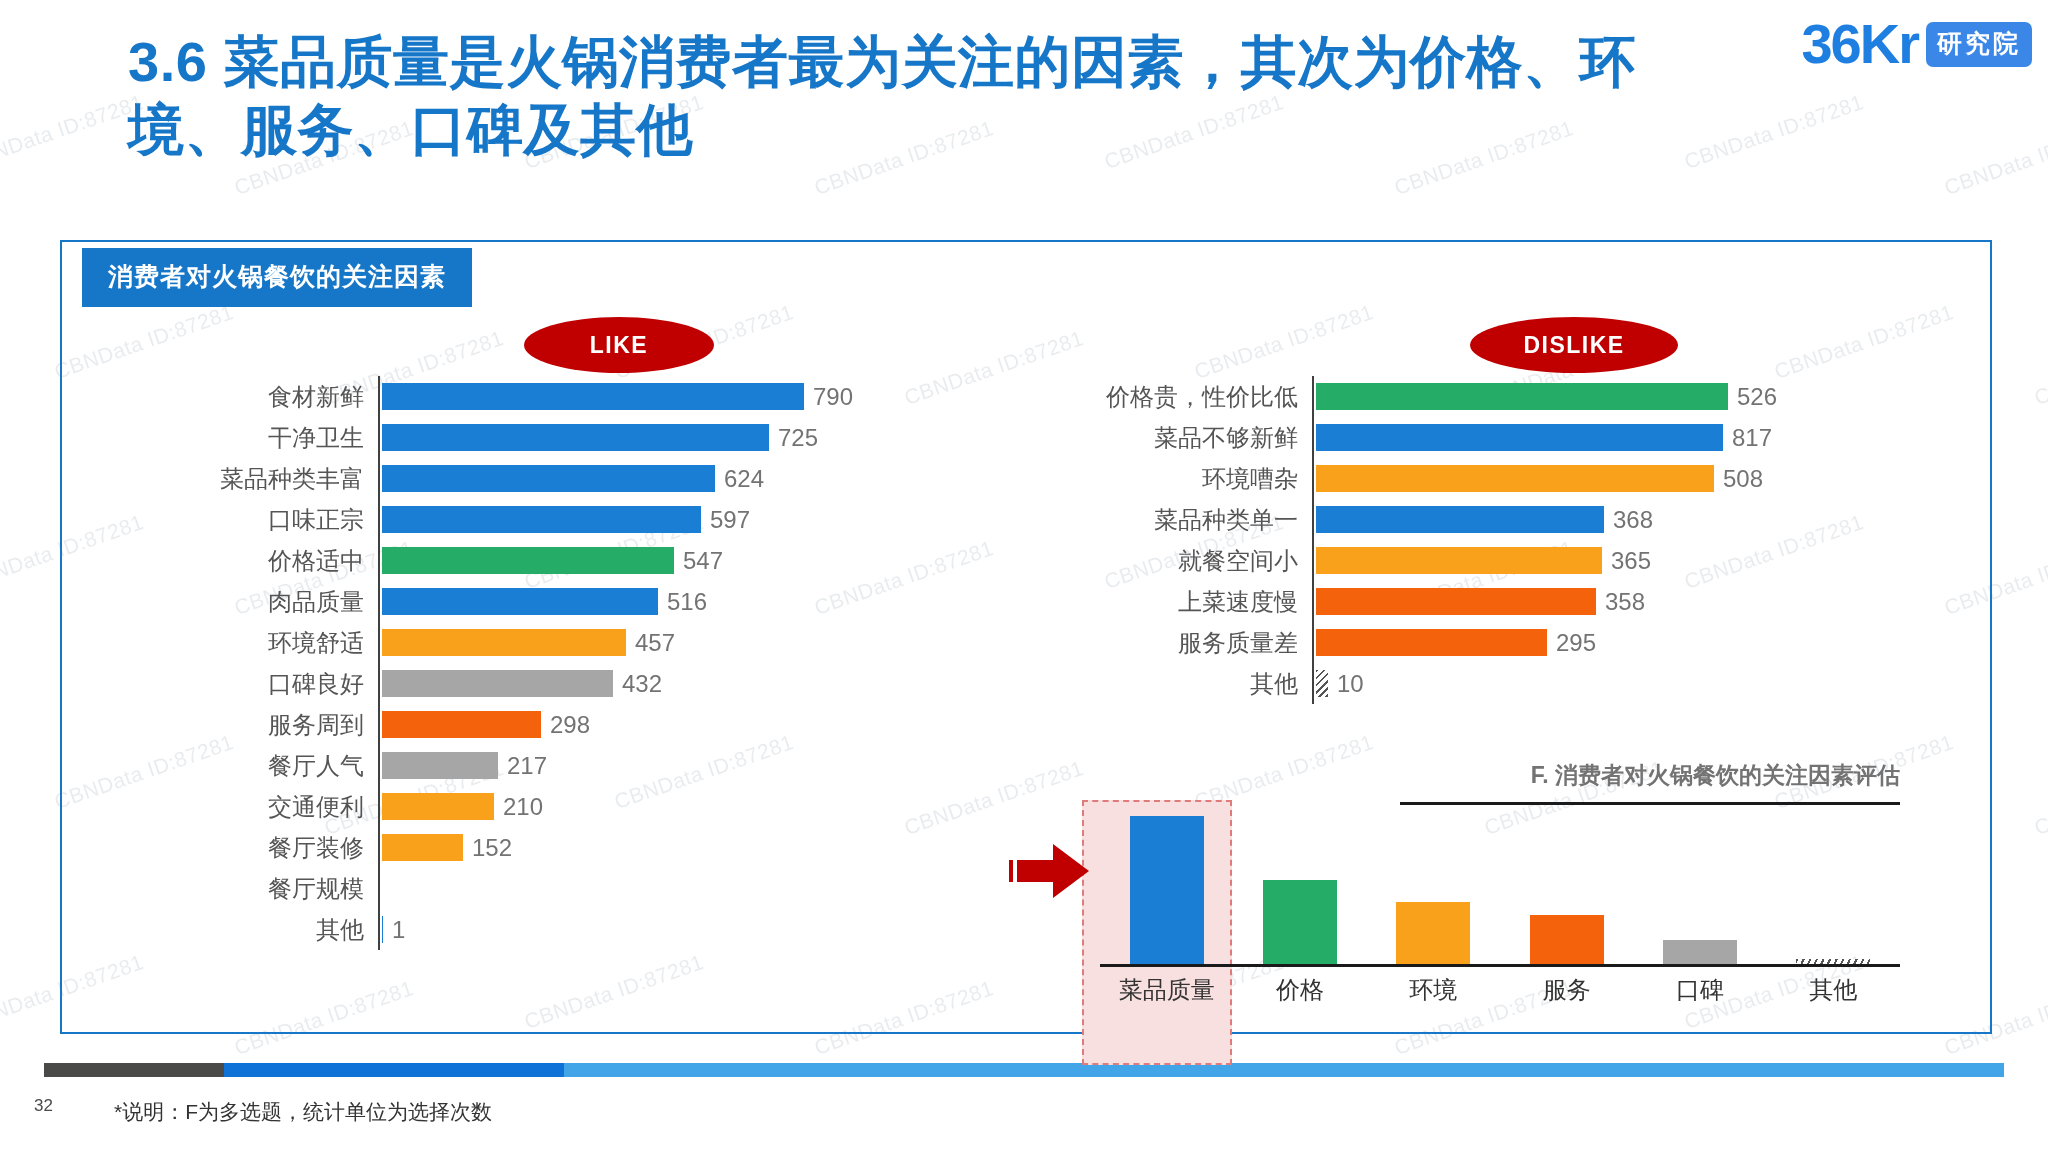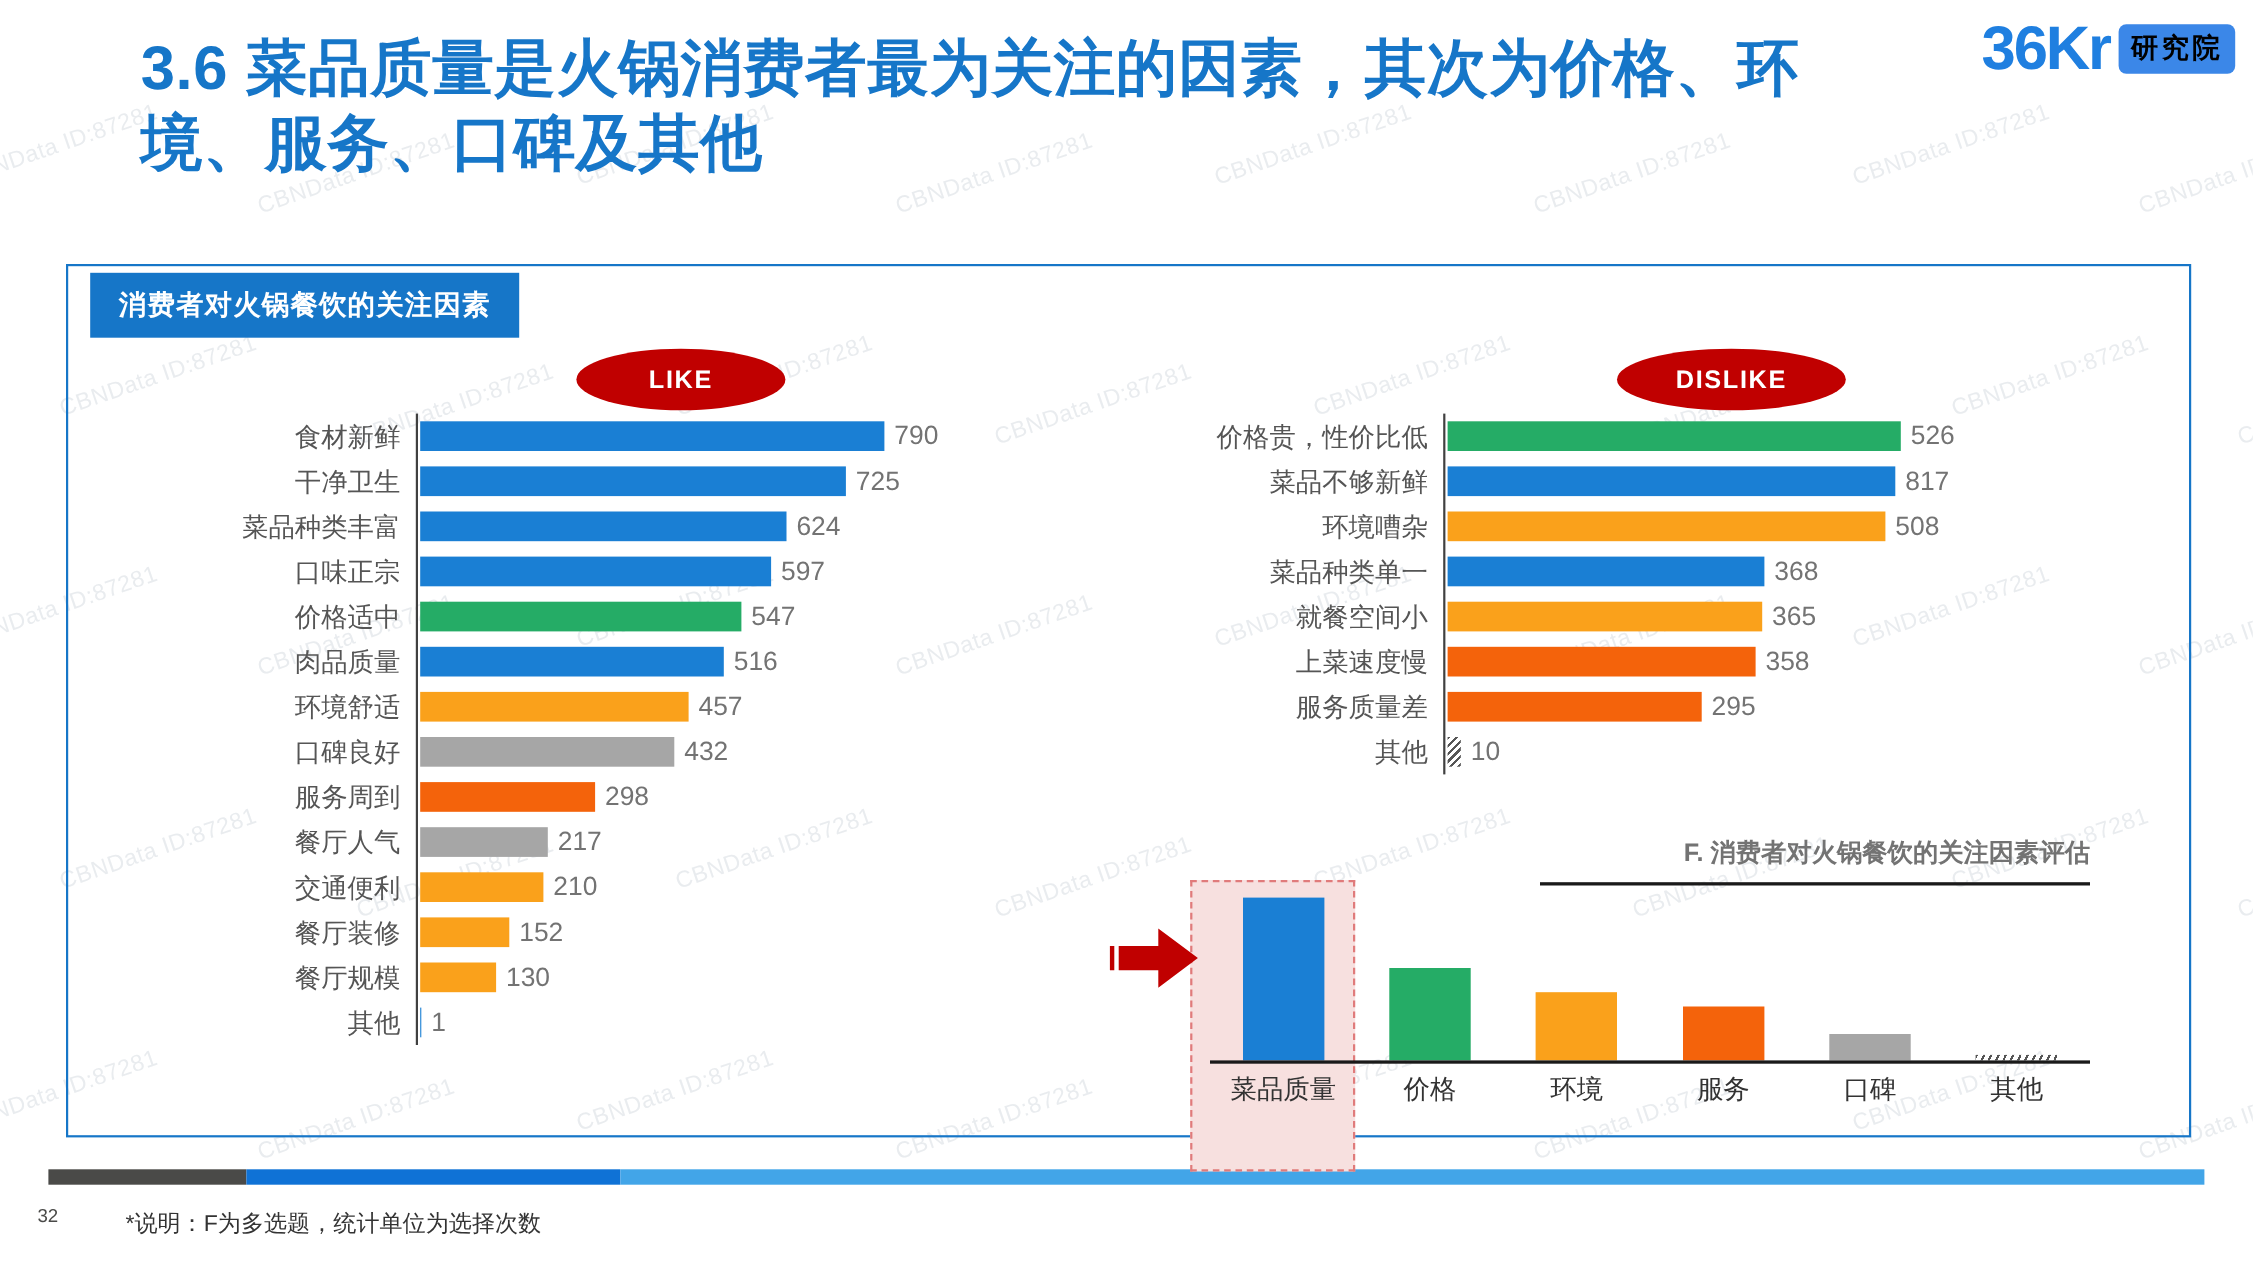--- a/index.html
+++ b/index.html
@@ -21,21 +21,21 @@
 
   
   .title{
     position:absolute;left:128px;top:28px;width:1560px;
     font-size:56px;font-weight:bold;line-height:1.22;
     color:#1676c8;letter-spacing:.5px;z-index:8;
   }
   .logo{position:absolute;right:16px;top:16px;z-index:9;display:flex;align-items:center;gap:8px;}
   .logo-36kr{font-size:56px;font-weight:bold;color:#1f7fe0;line-height:1;letter-spacing:-2px;}
   .logo-badge{
-    background:#3b87e8;color:#000000;border-radius:7px;
+    background:#3b87e8;color:#ffffff;border-radius:7px;
     padding:5px 11px 7px;font-size:25px;font-weight:bold;letter-spacing:3px;
   }
 
   
   .panel{
     position:absolute;left:60px;top:240px;width:1928px;height:790px;
     border:2px solid #1676c8;background:transparent;z-index:6;
   }
   .panel-title{
     position:absolute;left:82px;top:248px;
@@ -250,24 +250,20 @@
       </div>
       <div class="row">
         <div class="cat">餐厅装修</div>
         <div class="barwrap">
           <div class="bar" style="width: 81px; background: rgb(250, 161, 27);"></div>
           <div class="val">152</div>
         </div>
       </div>
       <div class="row">
         <div class="cat">餐厅规模</div>
-        <div class="barwrap">
-          <div class="bar" style="width: 69px; background: rgb(250, 161, 27);"></div>
-          <div class="val">130</div>
-        </div>
       </div>
       <div class="row">
         <div class="cat">其他</div>
         <div class="barwrap">
           <div class="bar" style="width: 1px; background: rgb(26, 127, 212);"></div>
           <div class="val">1</div>
         </div>
       </div>
     </div>
 

